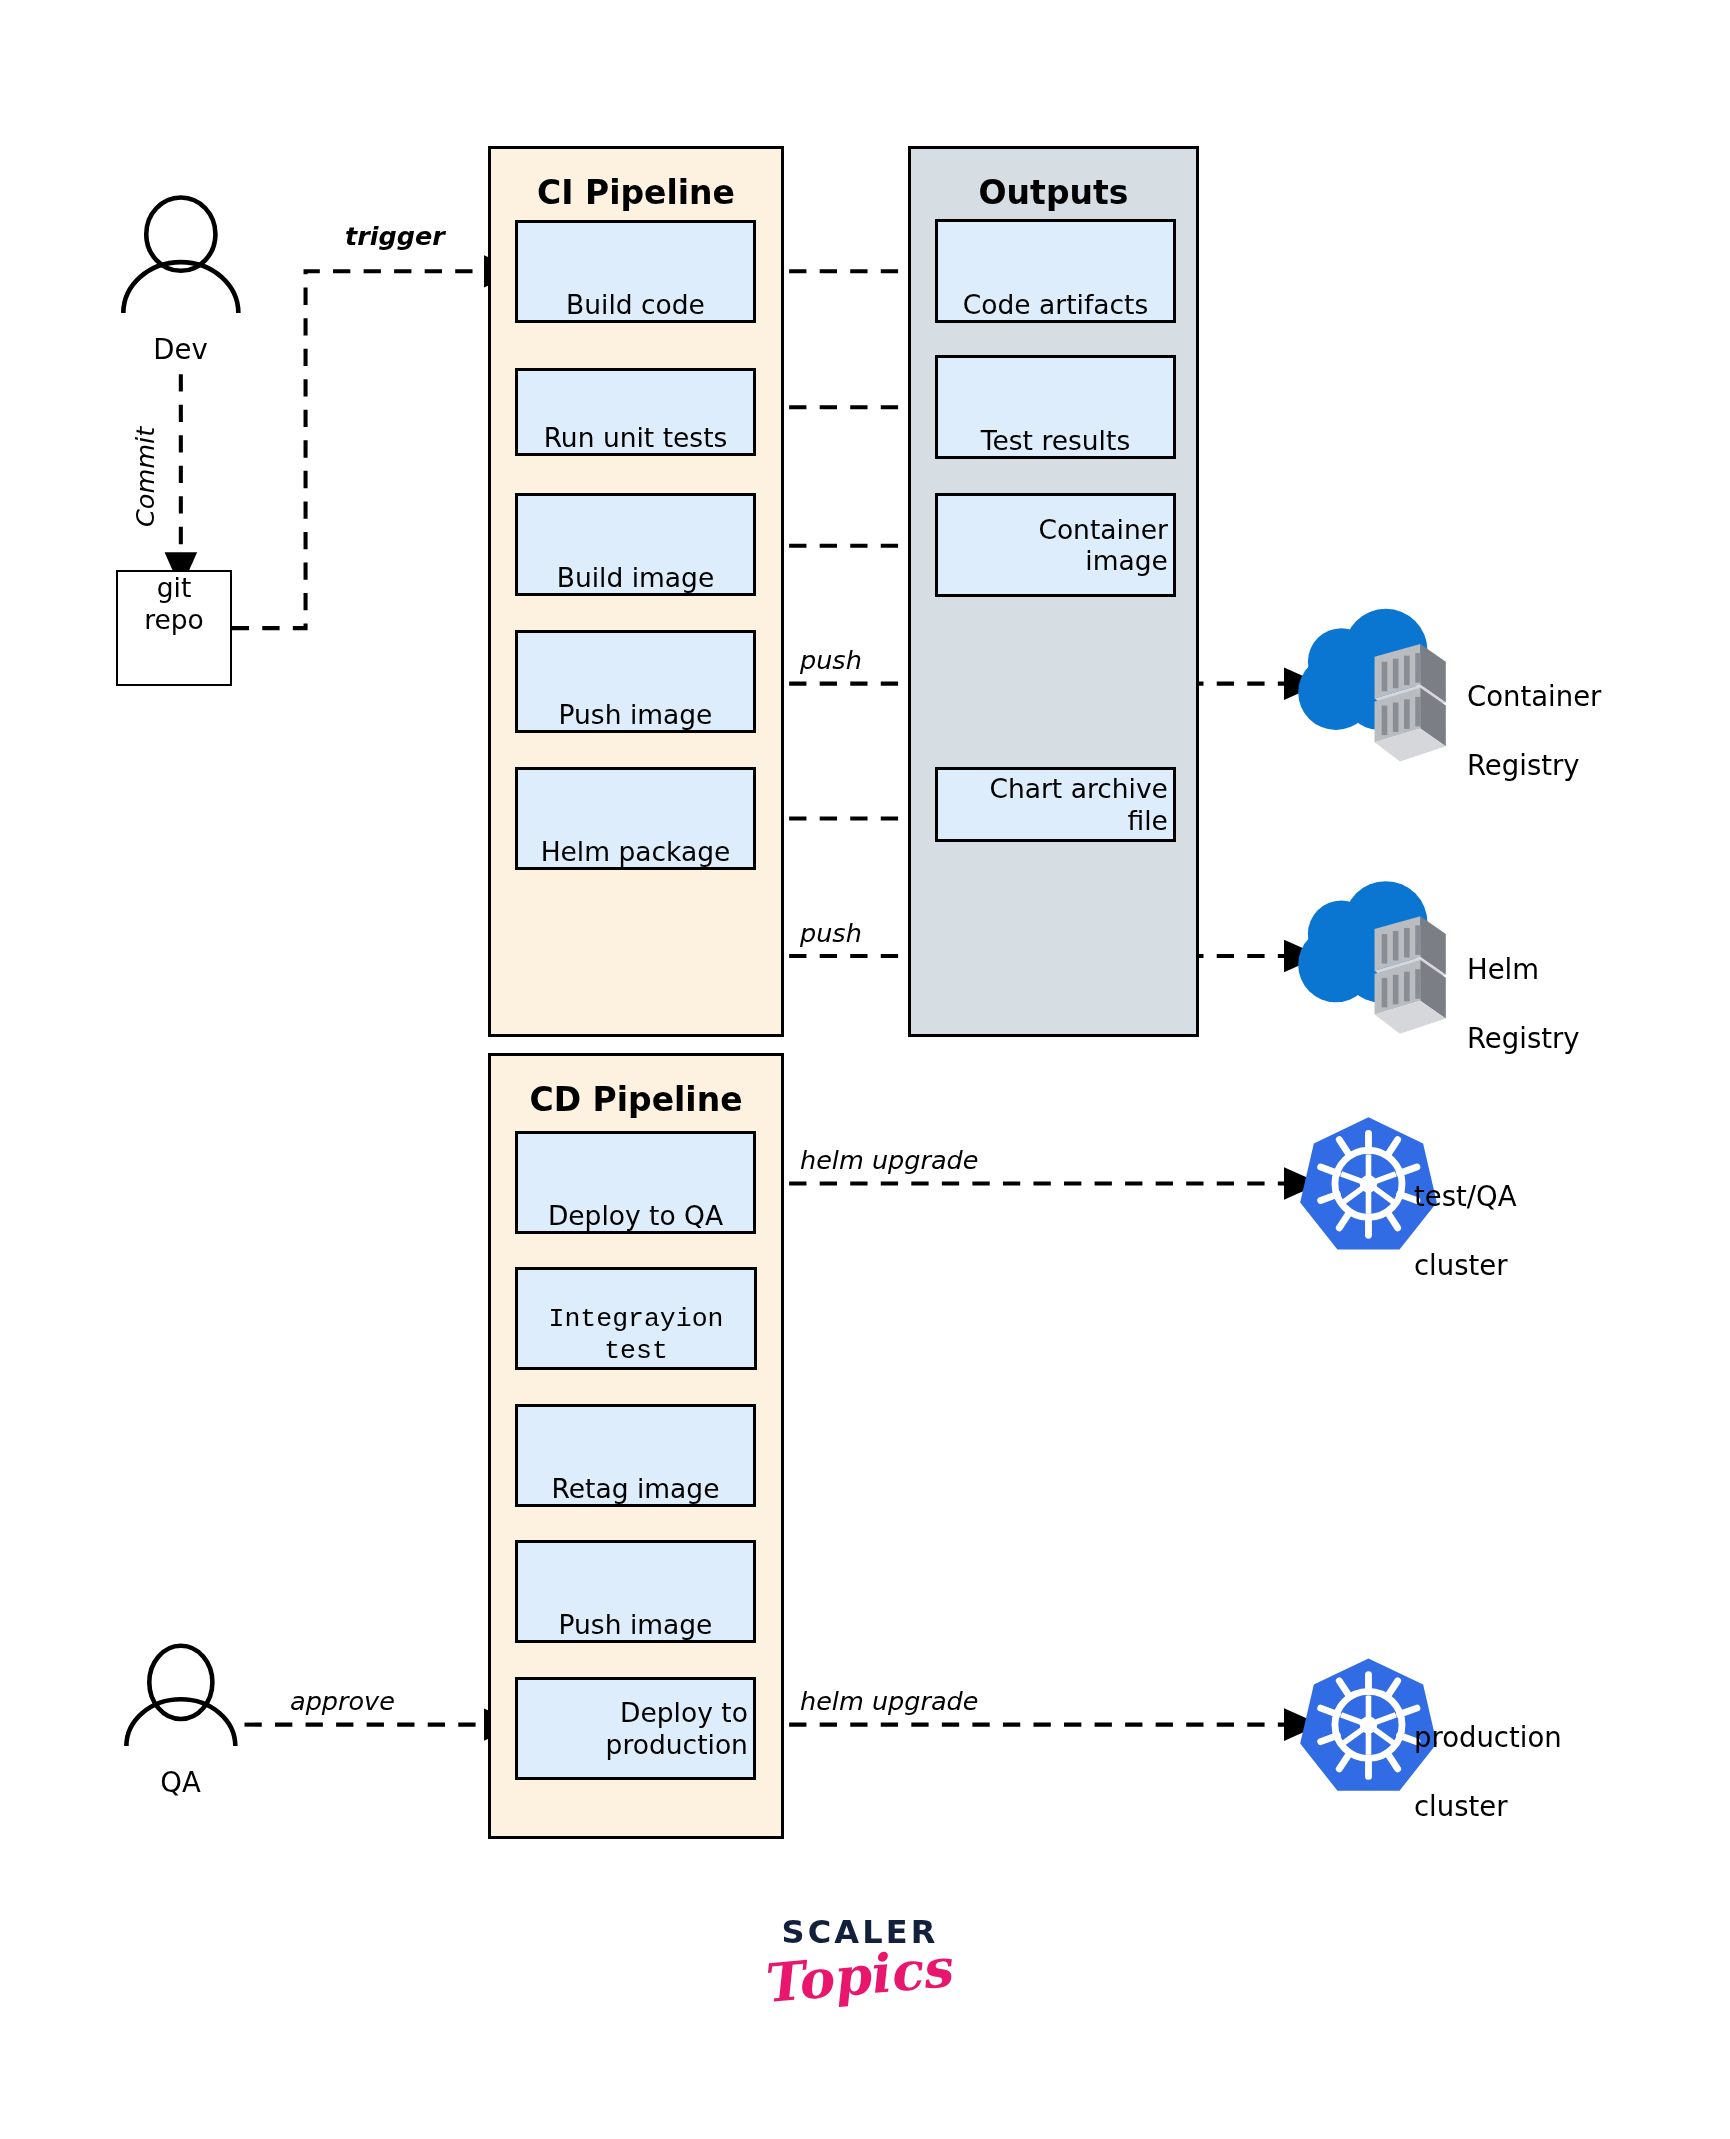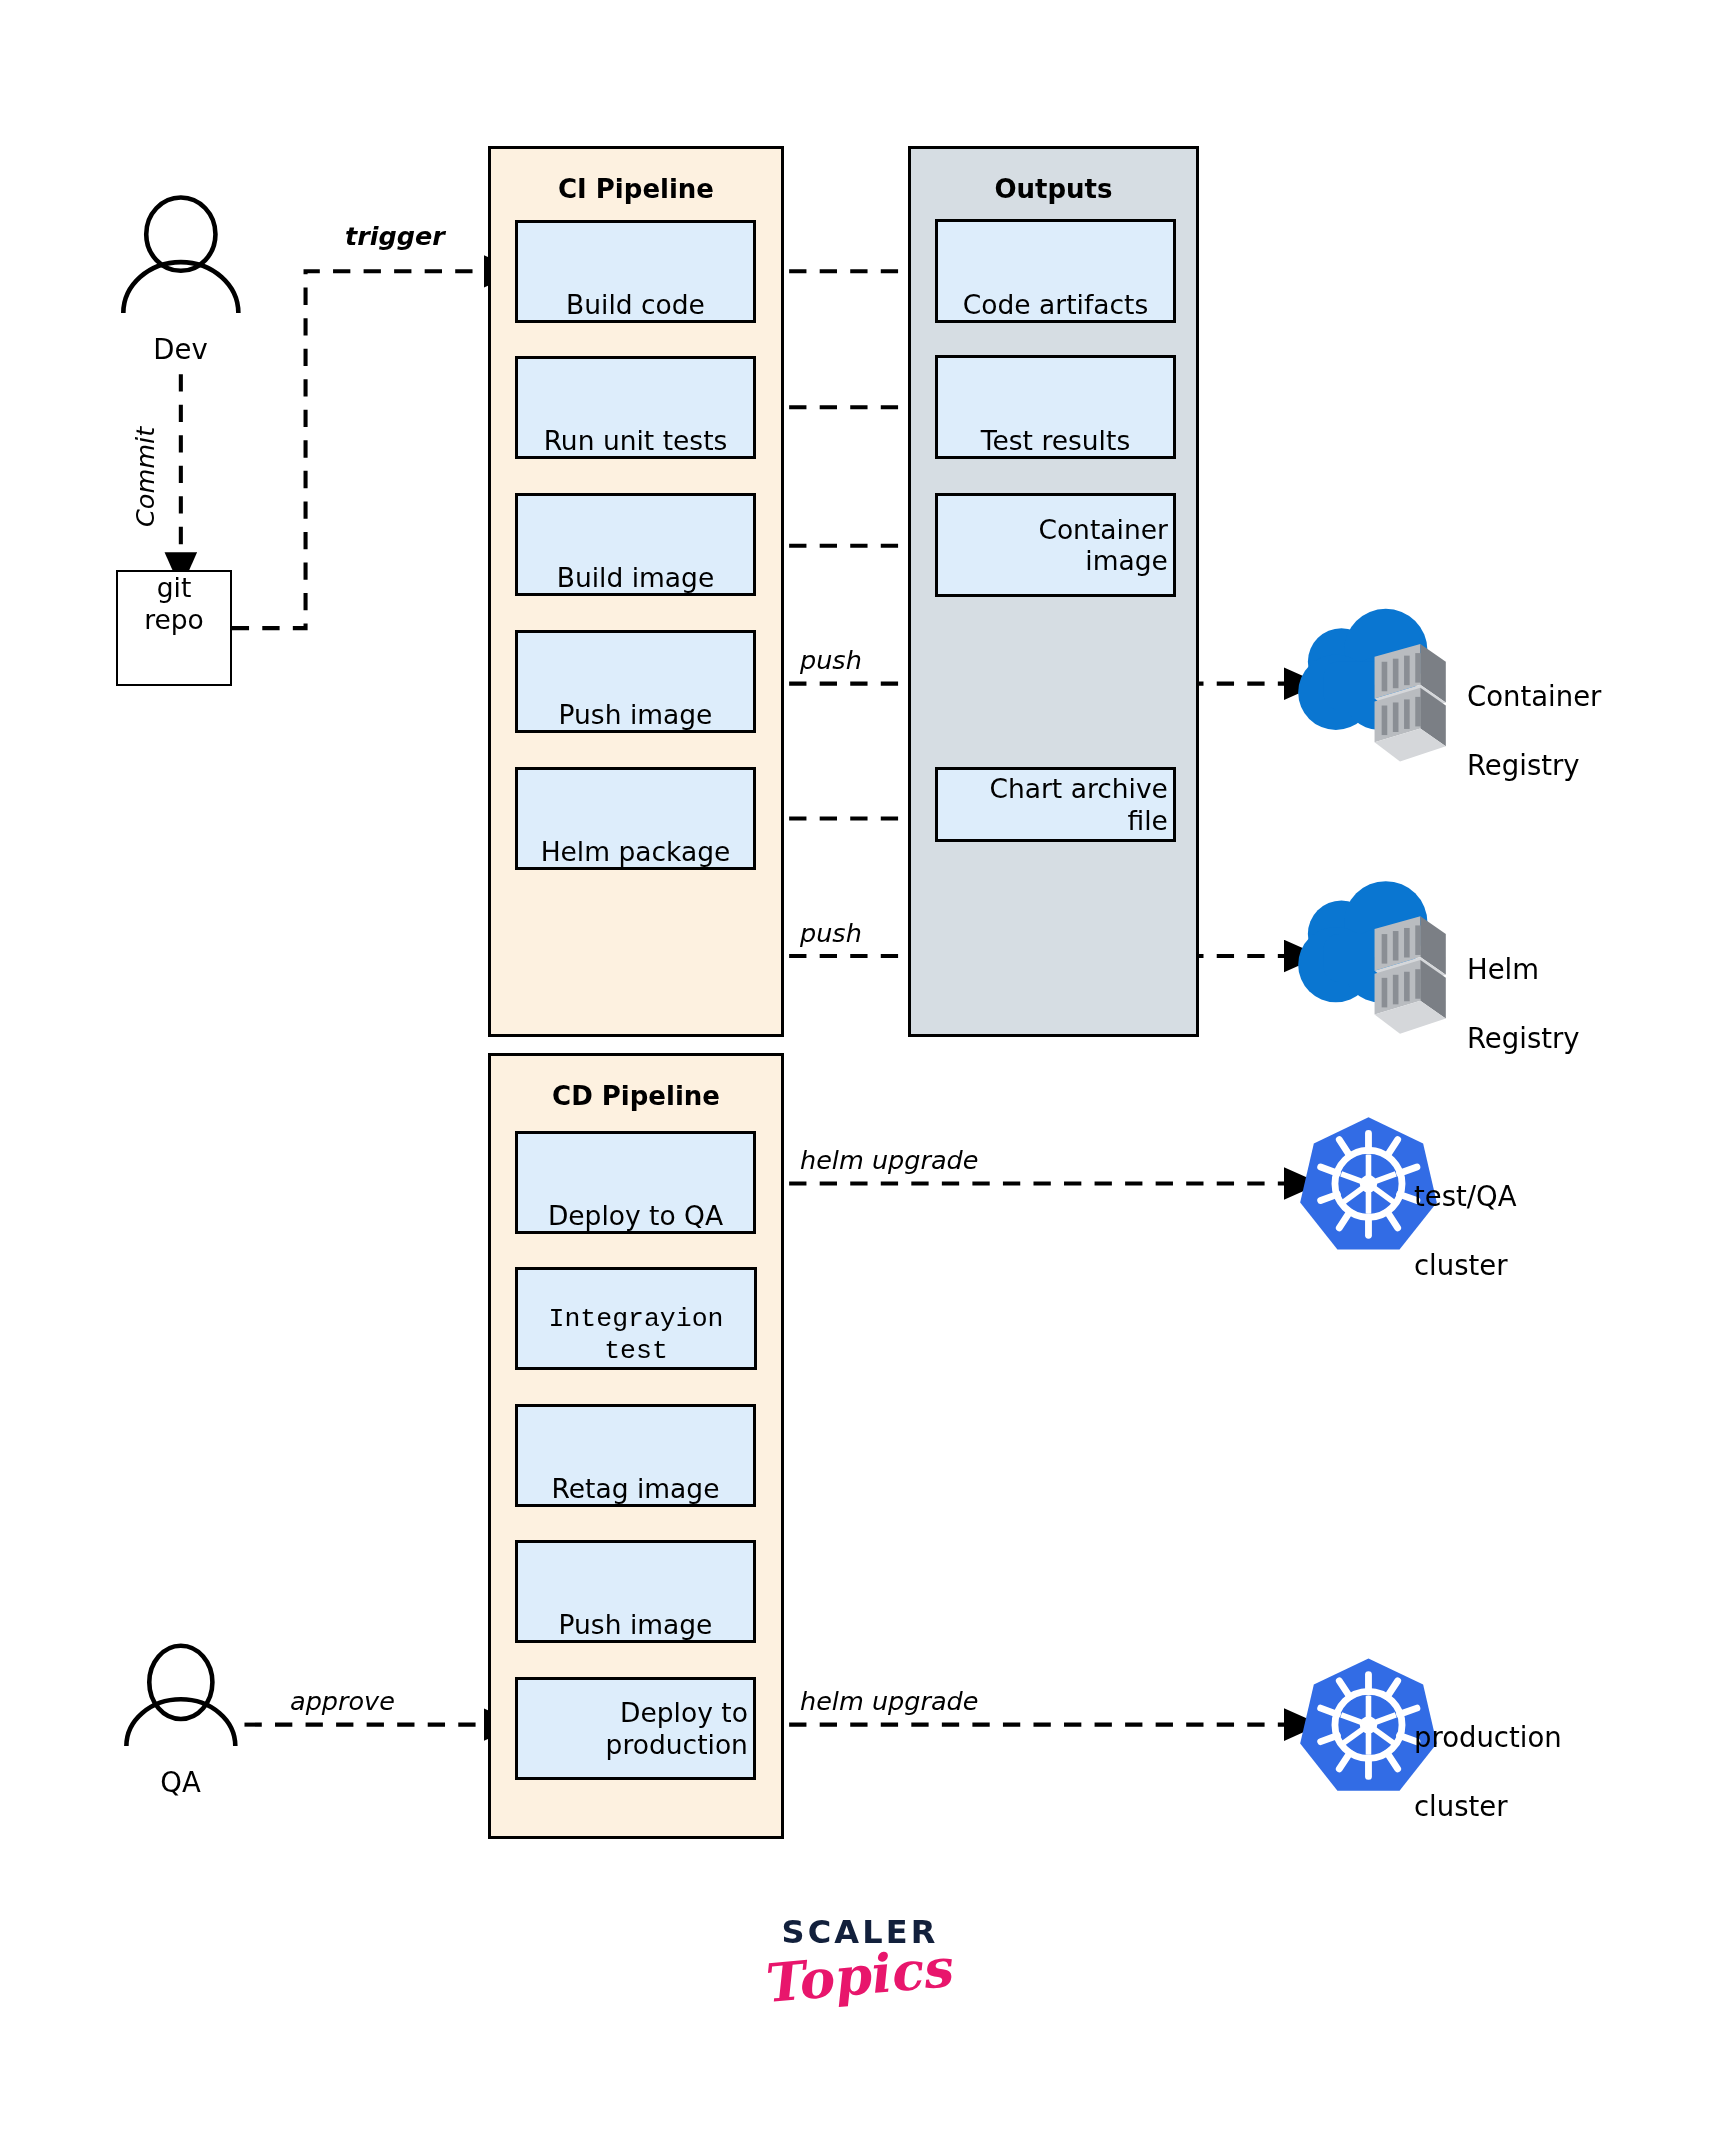--- a/index.html
+++ b/index.html
@@ -6,21 +6,21 @@
   body{width:1731px;height:2140px;position:relative;
        font-family:"DejaVu Sans","Liberation Sans",sans-serif;color:#000;}
   #stage{position:absolute;left:0;top:0;width:1731px;height:2140px;overflow:hidden;}
 
   
   .group{position:absolute;border:3.6px solid #000;box-sizing:border-box;}
   .group-ci{background:#fdf1e0;}
   .group-cd{background:#fdf1e0;}
   .group-out{background:#d6dde3;}
   .group-title{position:absolute;left:0;right:0;text-align:center;
-               font-weight:bold;font-size:26px;line-height:1;color:#000;}
+               font-weight:bold;font-size:33px;line-height:1;color:#000;}
 
   
   .node{position:absolute;background:#ddedfb;border:3.1px solid #000;
         box-sizing:border-box;display:flex;align-items:flex-end;
         justify-content:center;text-align:center;
         font-size:26.5px;line-height:1.18;color:#000;padding:0 5.1px;}
   .node span{display:block;}
 
   
   .plainbox{position:absolute;background:#ffffff;border:2.5px solid #000;
@@ -215,21 +215,21 @@
     <span>git</span>
     <span>repo</span>
   </div>
 
   <div class="group group-ci" style="left:488px;top:146px;width:296px;height:891px;">
     <div class="group-title" style="top:26.5px;">CI Pipeline</div>
   </div>
   <div class="node" style="left:515px;top:220px;width:241px;height:103px;">
     <span>Build code</span>
     </div>
-  <div class="node" style="left:515px;top:356px;width:241px;height:103px;">
+  <div class="node" style="left:515px;top:368px;width:241px;height:88px;">
     <span>Run unit tests</span>
     </div>
   <div class="node" style="left:515px;top:493px;width:241px;height:103px;">
     <span>Build image</span>
     </div>
   <div class="node" style="left:515px;top:630px;width:241px;height:103px;">
     <span>Push image</span>
     </div>
   <div class="node" style="left:515px;top:767px;width:241px;height:103px;">
     <span>Helm package</span>

